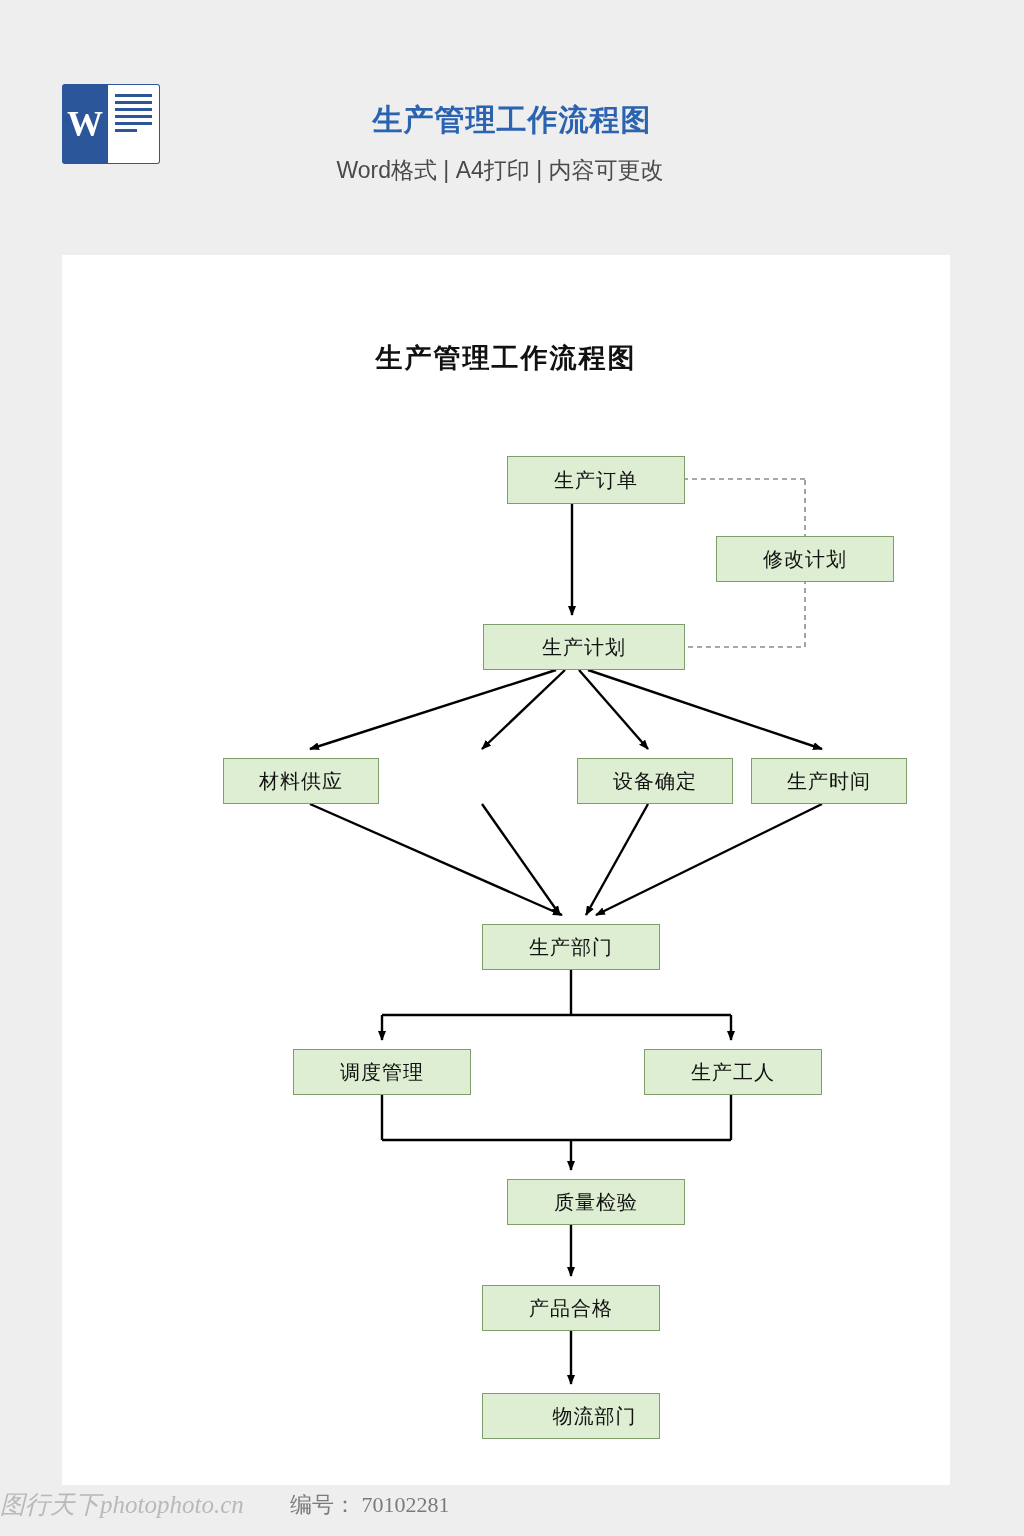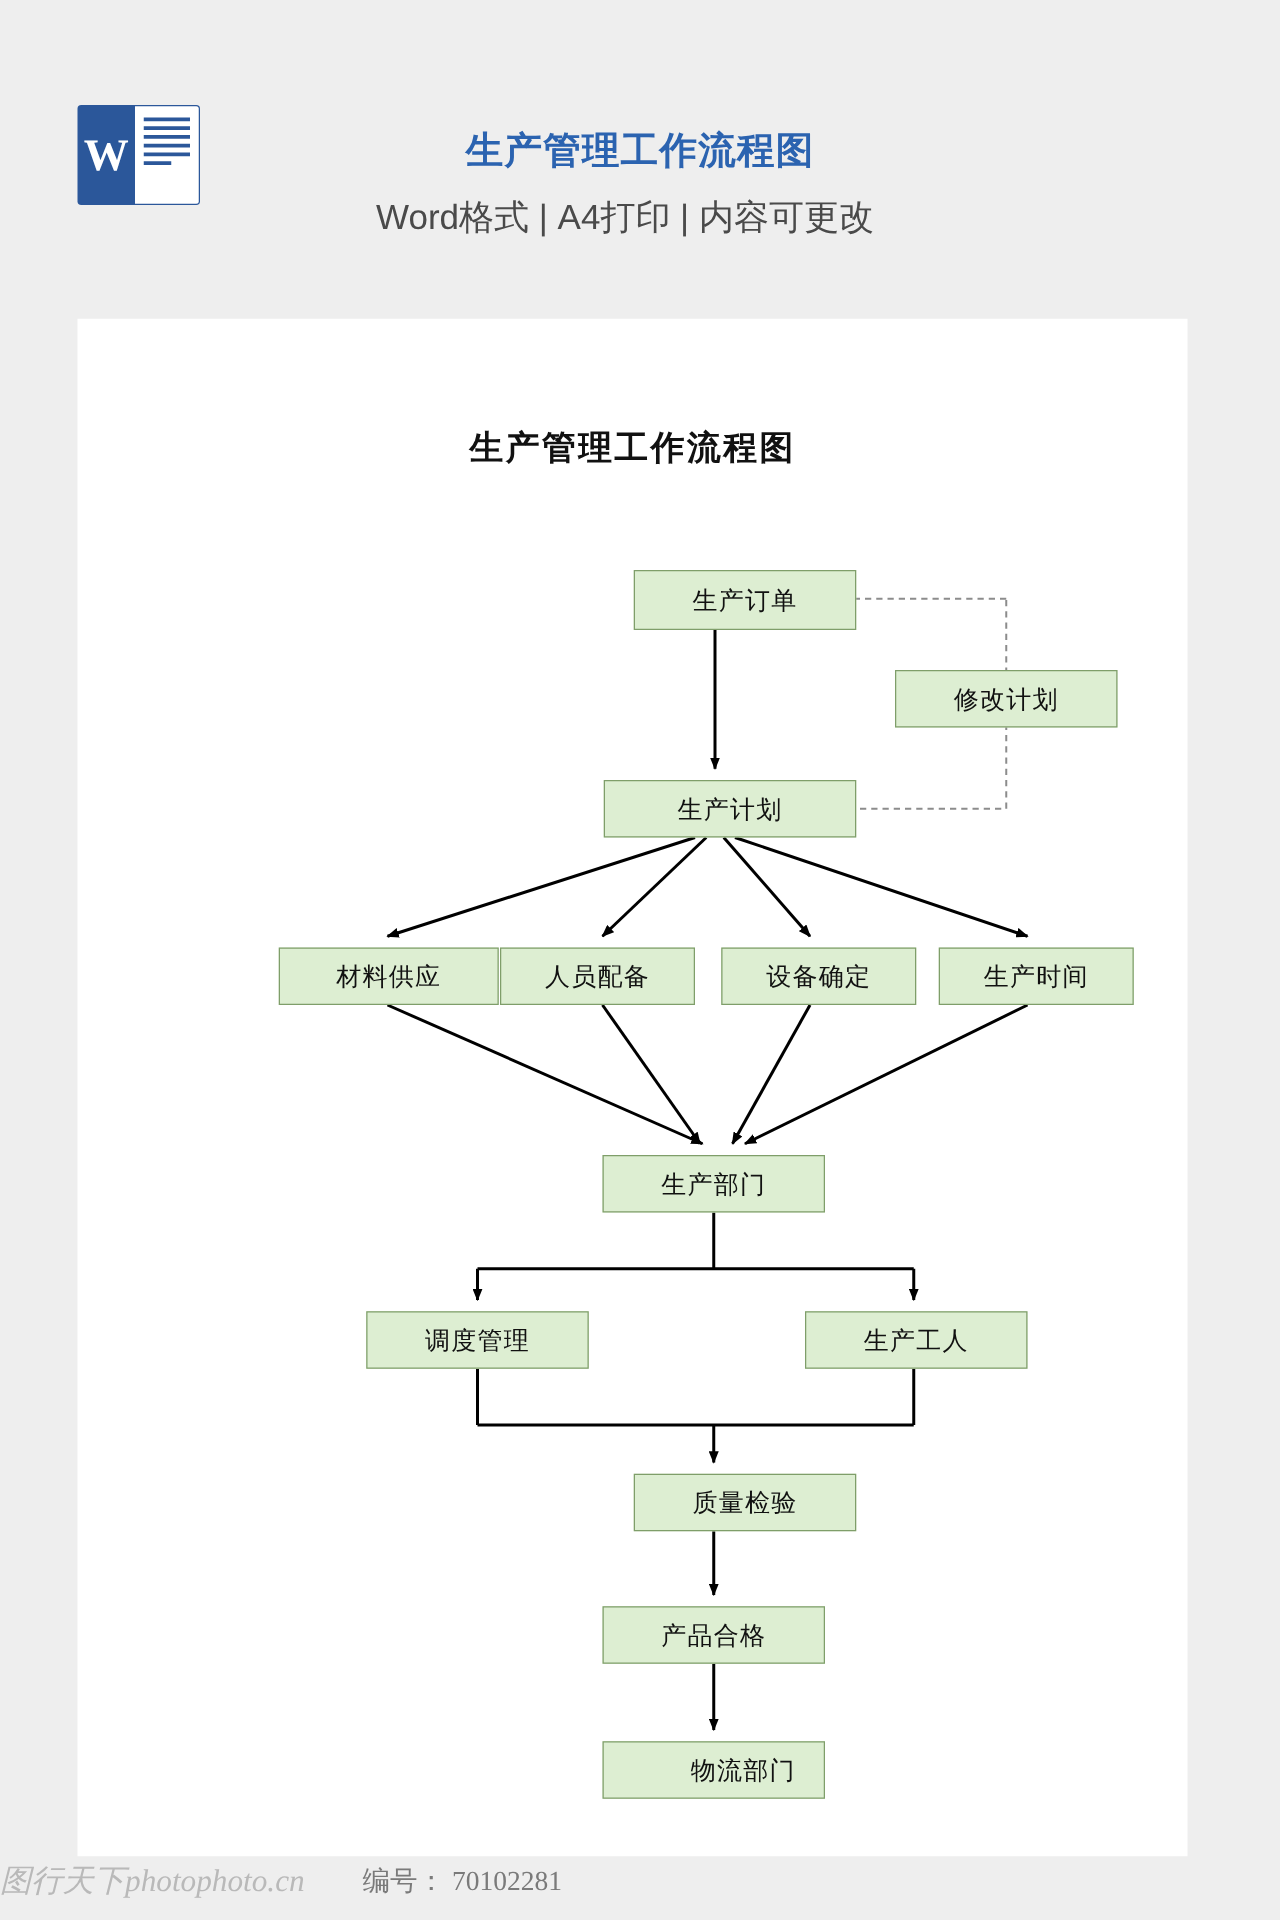--- a/index.html
+++ b/index.html
@@ -73,21 +73,21 @@
     font-weight: bold;
     letter-spacing: 1px;
   }
   #header-sub {
     position: absolute;
     left: 0;
     top: 155px;
     width: 1000px;
     text-align: center;
     color: #4a4a4a;
-    font-size: 28px;
+    font-size: 23px;
   }
 
   
   #page {
     position: absolute;
     left: 62px;
     top: 255px;
     width: 888px;
     height: 1230px;
     background: #ffffff;
@@ -225,23 +225,22 @@
       <path d="M743,224 L608,224" marker-end="url(#arrow-dash)"></path>
     </g>
   </svg>
 
   <div class="node" style="left:421px; top:201px; width:178px; height:48px;margin-left:24px;">生产订单</div>
 
   <div class="node" style="left:654px; top:281px; width:178px; height:46px;">修改计划</div>
 
   <div class="node" style="left:421px; top:369px; width:202px; height:46px;">生产计划</div>
 
-  <div class="node" style="left:161px; top:503px; width:176px; height:46px;font-family:Liberation Mono, monospace;">材料供应</div>
-
-  <div class="node" style="left:338px; top:503px; width:156px; height:46px;">人员配备</div>
+  <div class="node" style="left:161px; top:503px; width:156px; height:46px;font-family:Liberation Mono, monospace;">材料供应</div>
+
 
   <div class="node" style="left:515px; top:503px; width:156px; height:46px;">设备确定</div>
 
   <div class="node" style="left:689px; top:503px; width:156px; height:46px;">生产时间</div>
 
   <div class="node" style="left:420px; top:669px; width:178px; height:46px;">生产部门</div>
 
   <div class="node" style="left:231px; top:794px; width:178px; height:46px;">调度管理</div>
 
   <div class="node" style="left:582px; top:794px; width:178px; height:46px;">生产工人</div>

